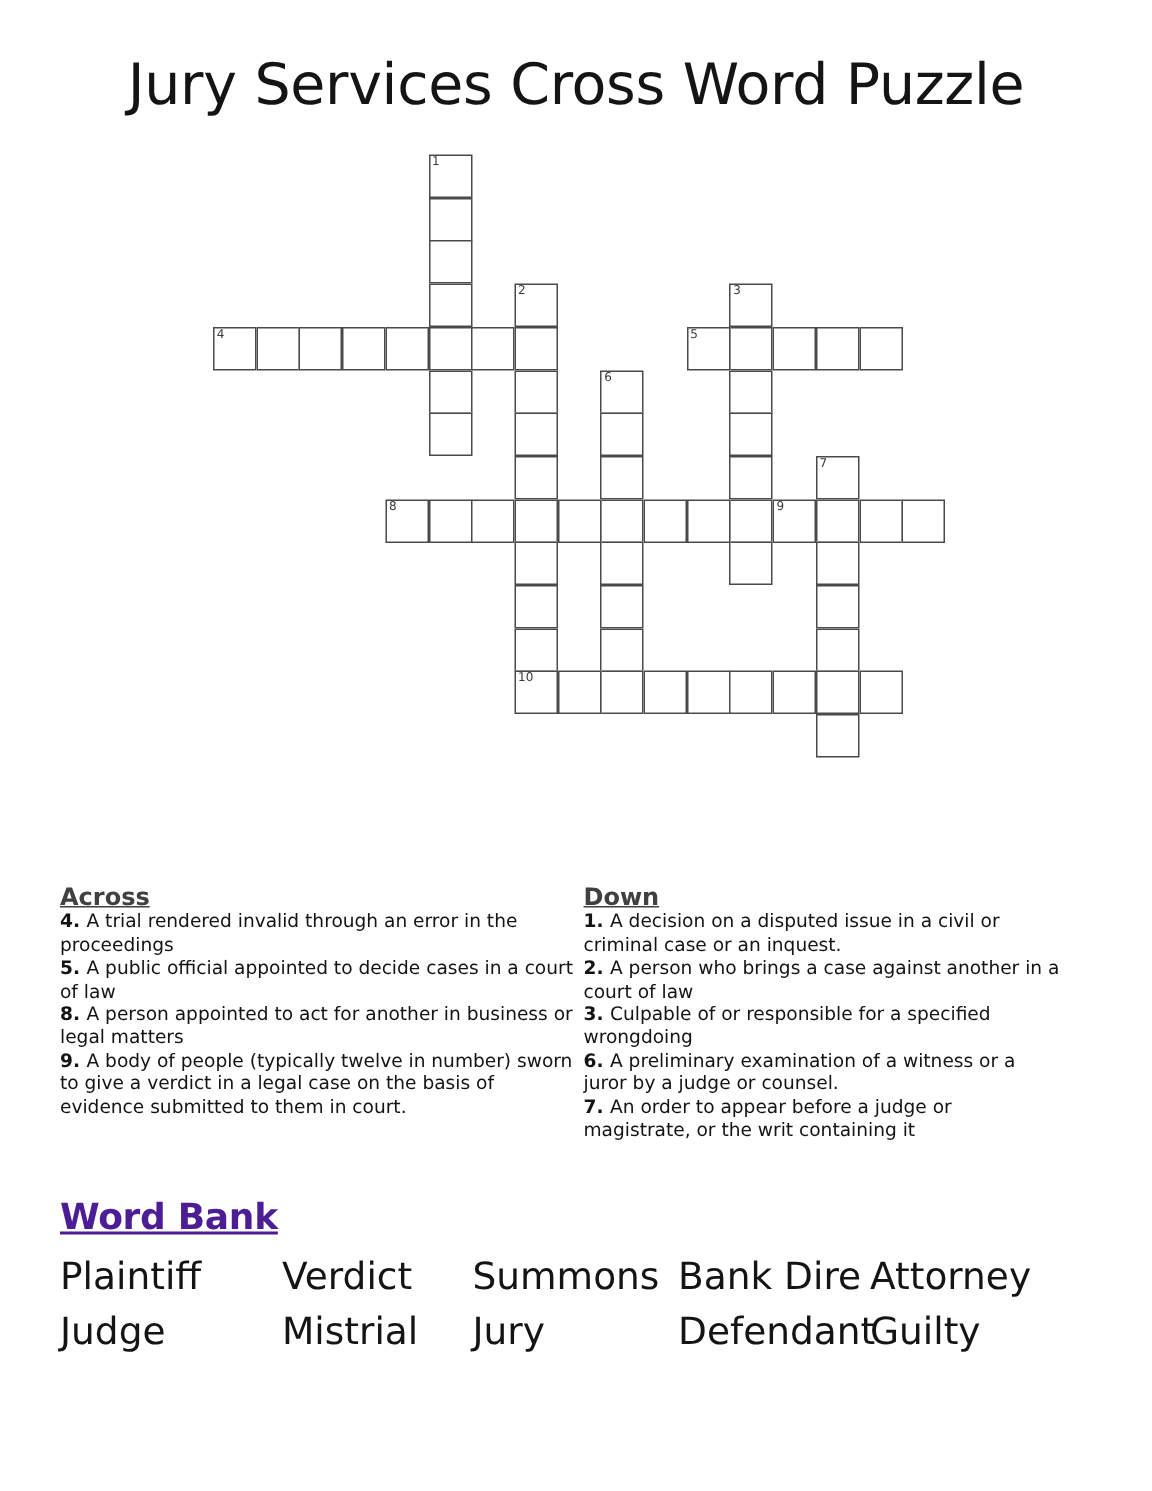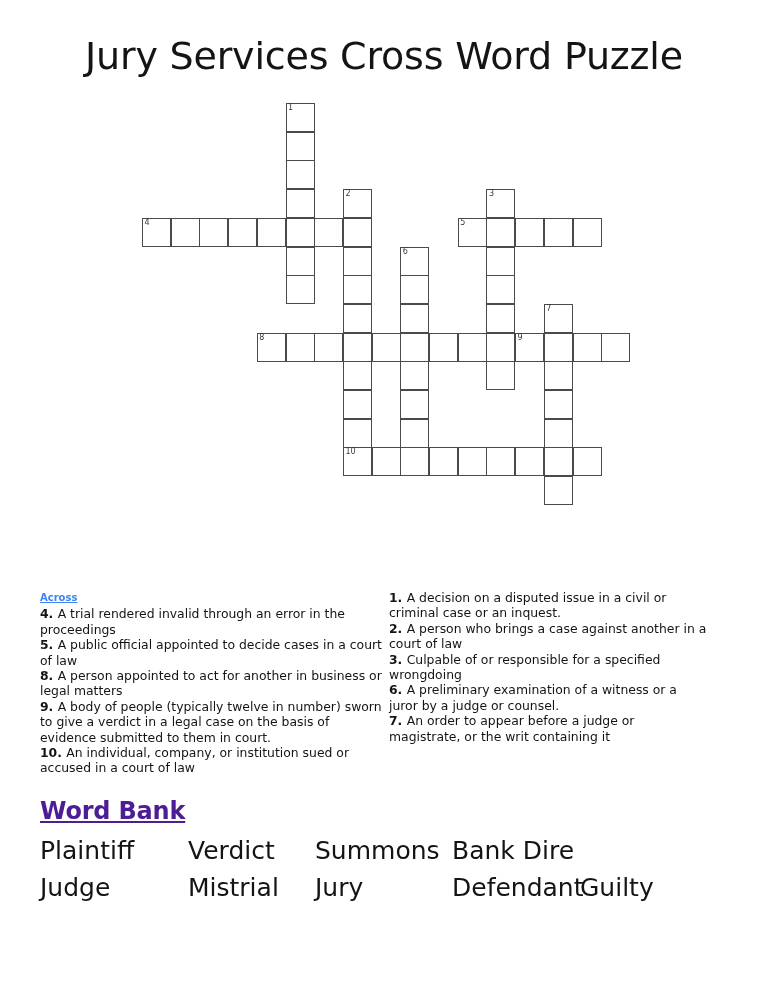--- a/index.html
+++ b/index.html
@@ -74,26 +74,26 @@
     position: absolute;
     top: 0;
     font-size: 12.4px;
     line-height: 15.4px;
     color: #141414;
   }
   .clue-col.across { left: 40px; width: 345px; }
   .clue-col.down   { left: 389px; width: 320px; }
 
   .clue-heading {
-    font-size: 10px;
+    font-size: 16px;
     font-weight: bold;
     text-decoration: underline;
     margin: 0 0 1px 0;
     display: block;
-    color: #3b82f6;
+    color: #404040;
   }
   .clue-item {
     display: block;
     margin: 0;
     padding: 0;
     text-indent: 0;
   }
   .clue-item .cn {
     font-weight: bold;
   }
@@ -225,42 +225,43 @@
 
 <div class="clues">
 
   <div class="clue-col across">
     <span class="clue-heading">Across</span>
     <div id="across-list">
         <span class="clue-item"><span class="cn">4. </span><span>A trial rendered invalid through an error in the proceedings</span></span>
         <span class="clue-item"><span class="cn">5. </span><span>A public official appointed to decide cases in a court of law</span></span>
         <span class="clue-item"><span class="cn">8. </span><span>A person appointed to act for another in business or legal matters</span></span>
         <span class="clue-item"><span class="cn">9. </span><span>A body of people (typically twelve in number) sworn to give a verdict in a legal case on the basis of evidence submitted to them in court.</span></span>
-        <span class="clue-item"><span class="cn">10. </span><span>An individual, company, or institution sued or accused in a court of law</span></span>
       </div>
   </div>
 
   <div class="clue-col down">
+    <span class="clue-heading">Down</span>
     <div id="down-list">
         <span class="clue-item"><span class="cn">1. </span><span>A decision on a disputed issue in a civil or criminal case or an inquest.</span></span>
         <span class="clue-item"><span class="cn">2. </span><span>A person who brings a case against another in a court of law</span></span>
         <span class="clue-item"><span class="cn">3. </span><span>Culpable of or responsible for a specified wrongdoing</span></span>
         <span class="clue-item"><span class="cn">6. </span><span>A preliminary examination of a witness or a juror by a judge or counsel.</span></span>
         <span class="clue-item"><span class="cn">7. </span><span>An order to appear before a judge or magistrate, or the writ containing it</span></span>
       </div>
   </div>
 
 </div>
 
 <div class="wordbank">
   <span class="wb-heading">Word Bank</span>
   <div class="wb-grid" id="wb-grid">
       <span class="wb-word" style="left: 0px; top: 0px;">Plaintiff</span>
       <span class="wb-word" style="left: 148px; top: 0px;">Verdict</span>
       <span class="wb-word" style="left: 275px; top: 0px;">Summons</span>
       <span class="wb-word" style="left: 412px; top: 0px;">Bank Dire</span>
+      <span class="wb-word" style="left: 540px; top: 0px;">Attorney</span>
       <span class="wb-word" style="left: 0px; top: 37px;">Judge</span>
       <span class="wb-word" style="left: 148px; top: 37px;">Mistrial</span>
       <span class="wb-word" style="left: 275px; top: 37px;">Jury</span>
       <span class="wb-word" style="left: 412px; top: 37px;">Defendant</span>
       <span class="wb-word" style="left: 540px; top: 37px;">Guilty</span>
     </div>
 </div>
 
 </body></html>

